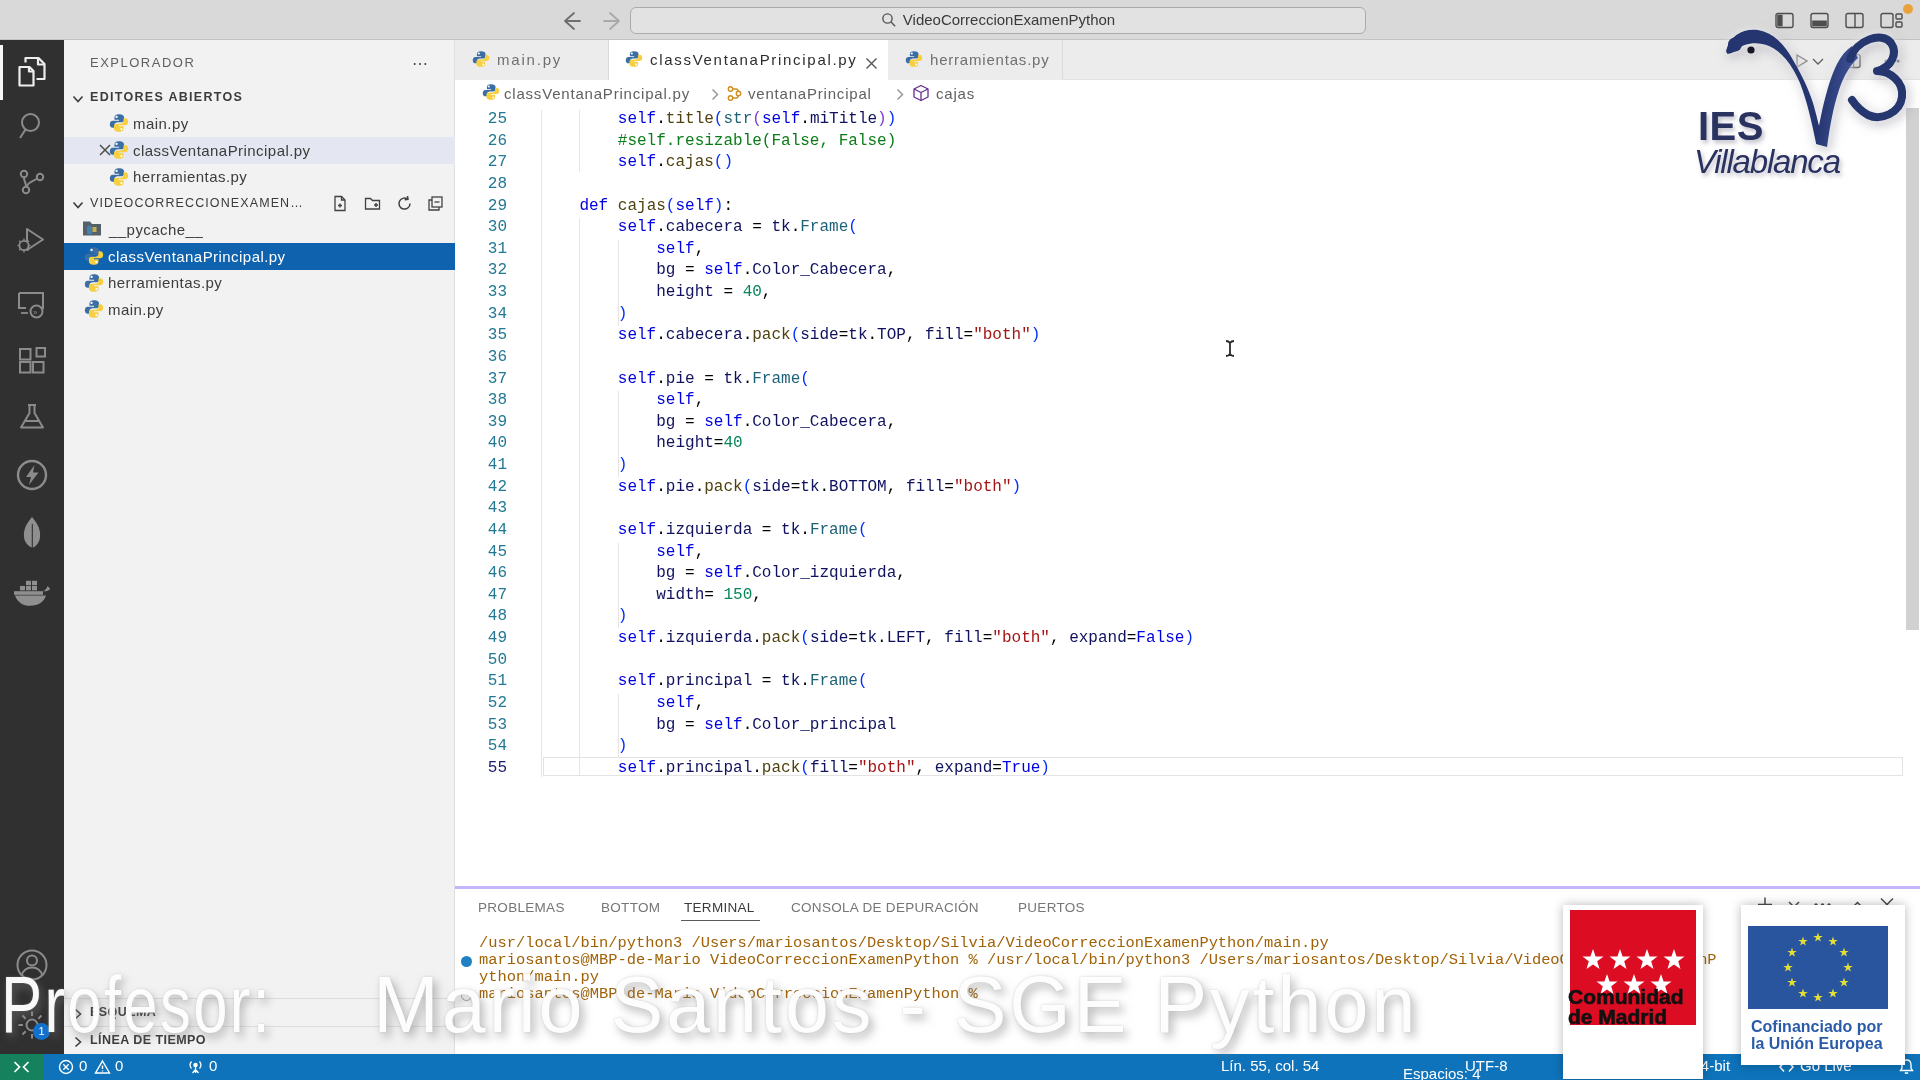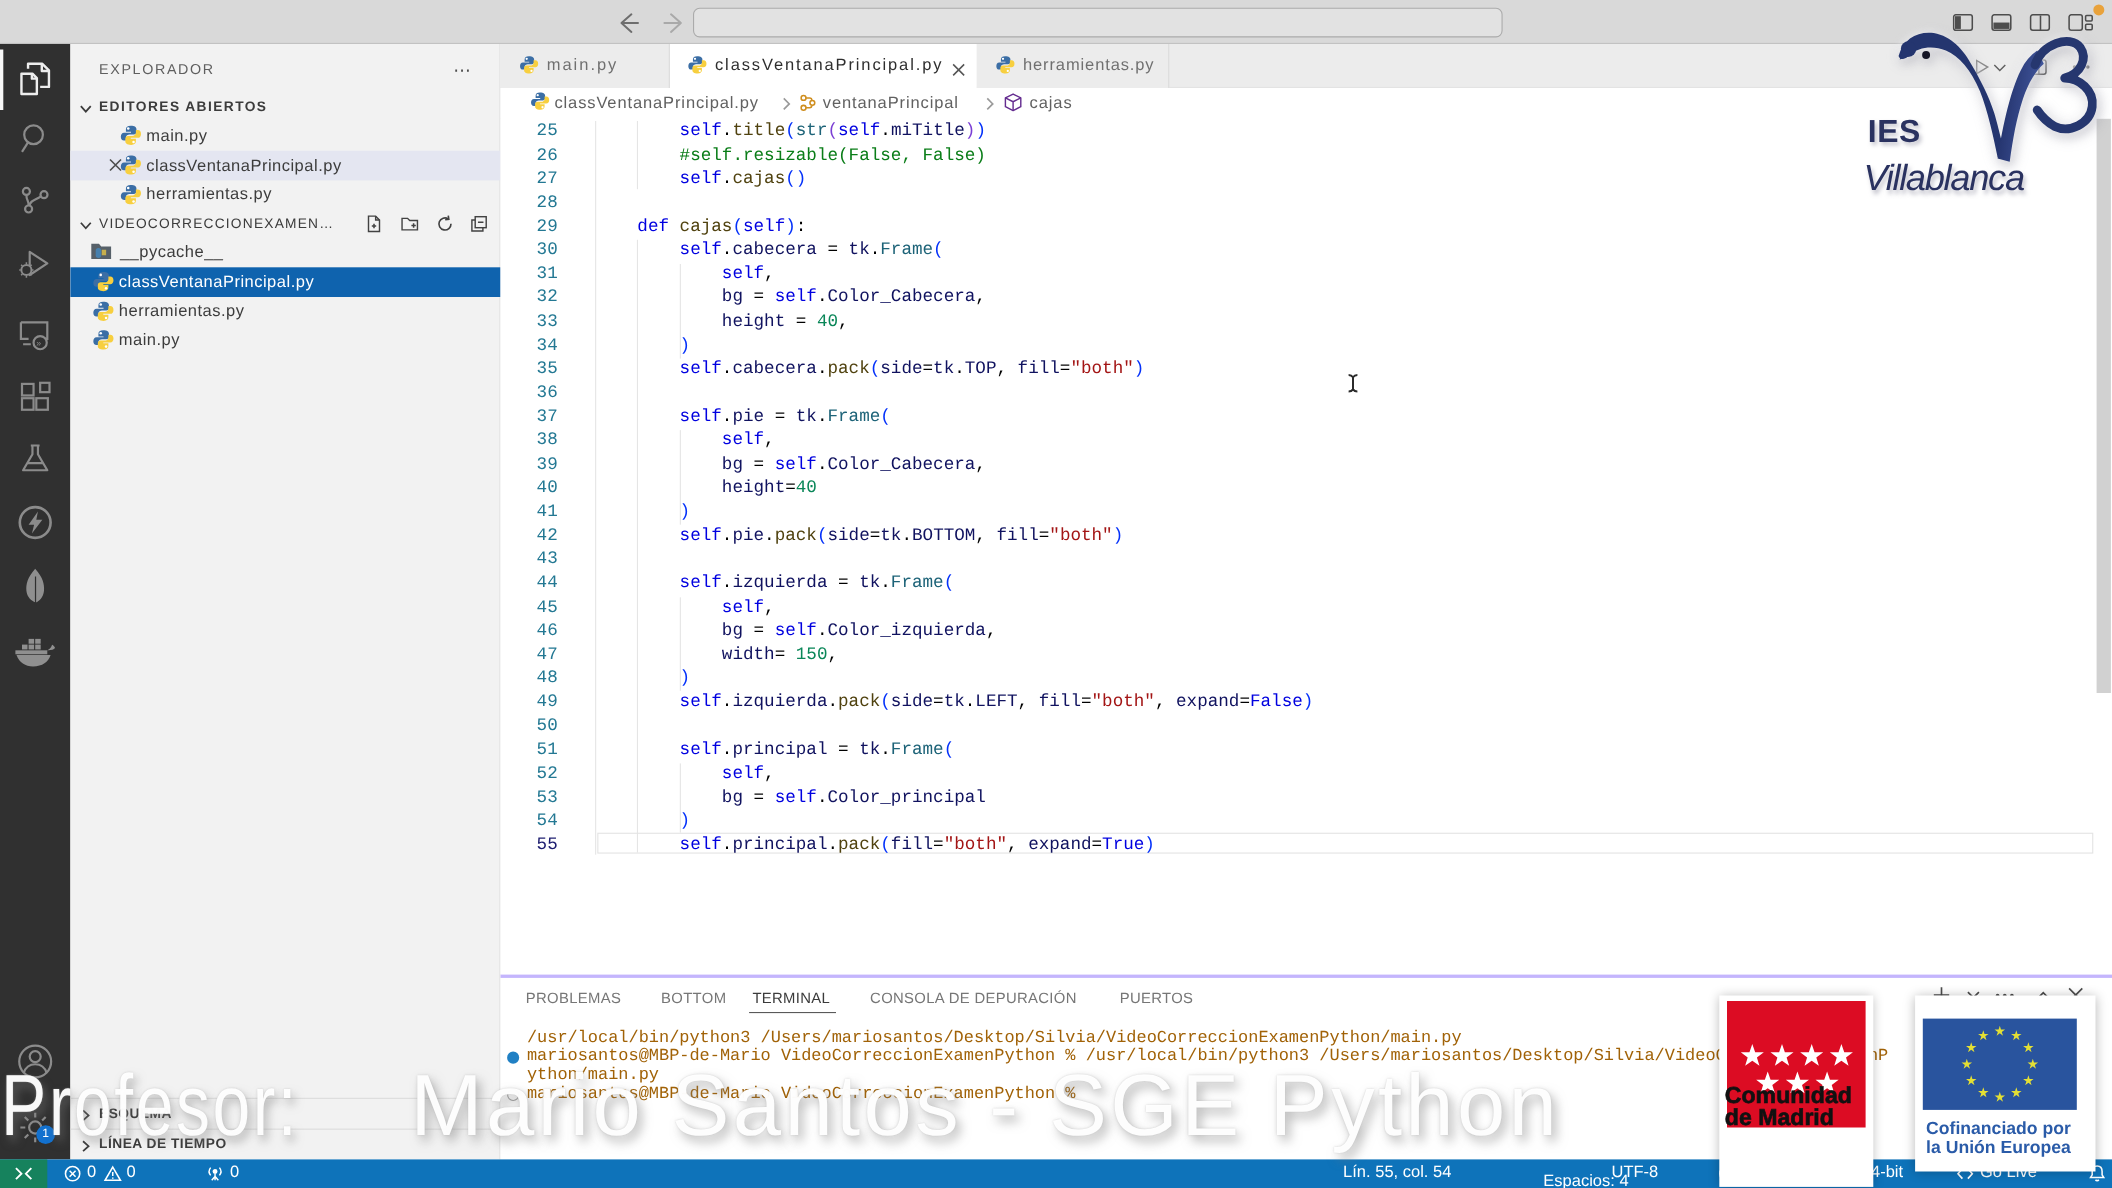--- a/index.html
+++ b/index.html
@@ -28,20 +28,25 @@
   <svg class="abs" style="left:560px;top:11px;" width="64" height="20" viewBox="0 0 64 20">
     <g stroke="#6e6e6e" stroke-width="1.8" fill="none" stroke-linecap="round" stroke-linejoin="round">
       <path d="M14 2 L5 10 L14 18 M5 10 H20"></path>
       <g stroke="#a9a9a9">
           <path d="M50 2 L59 10 L50 18 M59 10 H44"></path>
         </g>
     </g>
   </svg>
 
   <div class="abs" style="left:630px;top:7px;width:736px;height:27px;background:#e2e2e2;border:1px solid #ababab;border-radius:6px;"></div>
+  <div class="abs" style="left:630px;top:7px;width:736px;height:27px;line-height:25px;text-align:center;color:#3a3a3a;font-size:15px;">
+    <svg style="display:inline-block;vertical-align:-3px;margin-right:6px;" width="16" height="16" viewBox="0 0 16 16">
+        <circle cx="6.5" cy="6.5" r="4.6" fill="none" stroke="#555" stroke-width="1.4"></circle>
+        <path d="M10 10 L14.2 14.2" stroke="#555" stroke-width="1.4"></path>
+      </svg>VideoCorreccionExamenPython</div>
 
   <svg class="abs" style="left:1775px;top:12px;" width="130" height="18" viewBox="0 0 130 18">
     <g fill="none" stroke="#4d4d4d" stroke-width="1.4">
       <rect x="1" y="1.5" width="17" height="14" rx="2"></rect>
         <rect x="2.2" y="2.7" width="5.4" height="11.6" fill="#4d4d4d" stroke="none"></rect>
       <rect x="36" y="1.5" width="17" height="14" rx="2"></rect>
         <rect x="37.2" y="8.5" width="14.6" height="5.8" fill="#4d4d4d" stroke="none"></rect>
       <rect x="71" y="1.5" width="17" height="14" rx="2"></rect>
         <line x1="80" y1="2" x2="80" y2="15.5"></line>
       <rect x="106" y="1.5" width="12" height="14" rx="2"></rect>
@@ -535,21 +540,21 @@
           </linearGradient>
         </defs>
         <path d="M46 31 C50 15 64 8 78 10 C94 13 105 25 113 40 C120 52 128 67 133 83 C137 96 141 116 144 121 L136 123 C132 103 127 81 120 63 C112 44 101 31 89 26 C77 21 64 23 56 30 C52 34 47 35 46 31 Z" fill="#24356f"></path>
         <circle cx="55" cy="24.5" r="7" fill="#24356f"></circle>
         <path d="M47 34 L58 30.5 L51.5 19.5 Z" fill="#24356f"></path>
         <circle cx="71" cy="30" r="3.6" fill="#161626"></circle>
         <path d="M136 124 C141 92 148 62 157 44 C161 36 166 30 172 26 L178 38 C171 44 164 55 159 70 C153 88 150 106 147 127 Z" fill="url(#vg)"></path>
         <path d="M170 39 C176 20 202 11 211 23 C218 33 212 47 197 51 M197 51 C210 51 224 62 222 77 C220 93 201 101 188 95 C181 91 176 86 172 80" fill="none" stroke="#26376f" stroke-width="8" stroke-linecap="round"></path>
       </svg>
     </div>
-    <div class="abs" style="left:1698px;top:104px;font-size:29px;font-weight:bold;color:#2a3260;letter-spacing:0.5px;text-shadow:2px 3px 4px rgba(130,130,150,0.5);">IES</div>
+    <div class="abs" style="left:1698px;top:104px;font-size:40px;font-weight:bold;color:#2a3260;letter-spacing:0.5px;text-shadow:2px 3px 4px rgba(130,130,150,0.5);">IES</div>
     <div class="abs" style="left:1694px;top:143px;font-size:33px;font-style:italic;color:#2a3260;letter-spacing:-1.2px;text-shadow:2px 3px 4px rgba(130,130,150,0.5);">Villablanca</div>
 
     <div id="bigtext" class="abs" style="left:1px;top:959px;font-size:79px;letter-spacing:3px;color:rgba(255,255,255,0.96);white-space:nowrap;text-shadow:0 0 2px rgba(165,165,165,0.5), 4px 5px 10px rgba(120,120,120,0.55);">
         <span class="abs" style="left:0;top:0;transform:scaleX(0.78);transform-origin:left top;">Profesor:</span>
         <span class="abs" style="left:372px;top:0;">Mario Santos - SGE Python</span>
       </div>
 
     <div class="abs" style="left:1563px;top:905px;width:140px;height:174px;background:#fff;box-shadow:0 0 10px rgba(0,0,0,0.28);"></div>
     <div class="abs" style="left:1570px;top:910px;width:126px;height:115px;background:#dc0c23;"></div>
     <svg class="abs" style="left:1570px;top:910px;" width="126" height="115" viewBox="0 0 126 115">

